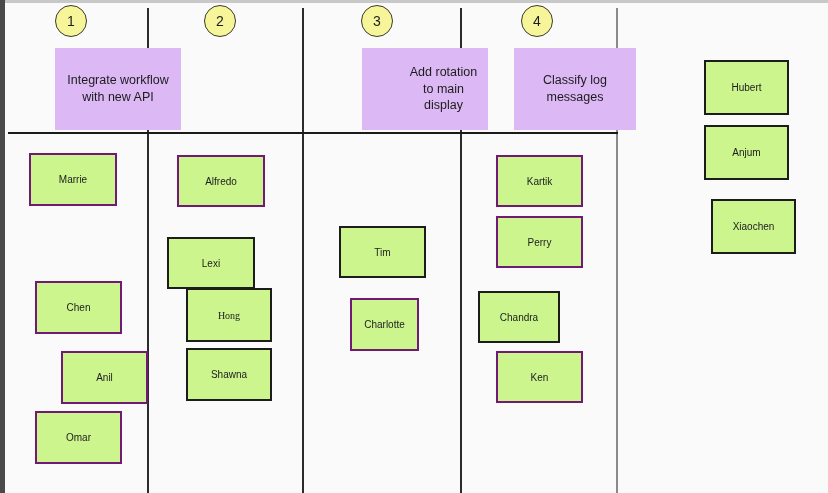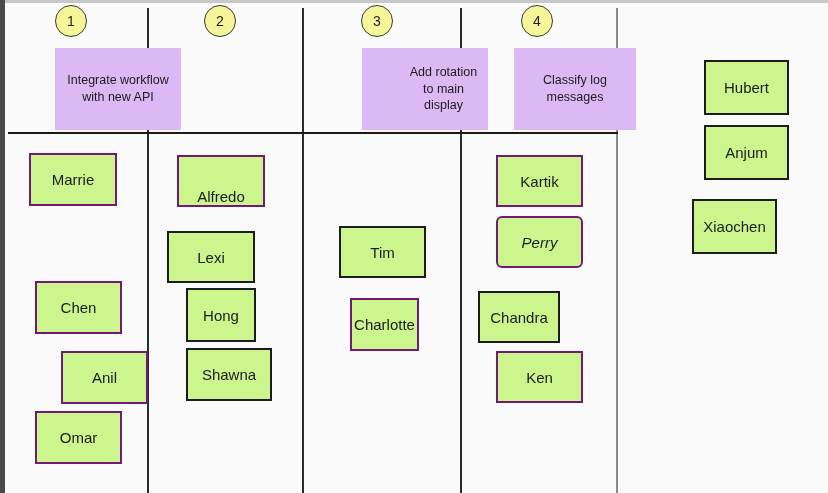--- a/index.html
+++ b/index.html
@@ -84,30 +84,28 @@
   }
   
   .person-card {
     position: absolute;
     background: #ccf58e;
     border: 2px solid #701a75;
     box-sizing: border-box;
     display: flex;
     align-items: center;
     justify-content: center;
-    font-size: 15px;
+    font-size: 10px;
     color: #1c1c1c;
     font-family: "Liberation Sans", sans-serif;
   }
   .person-card.dark-border {
     border-color: #1c1c1c;
   }
   .person-card.italic {
-    font-style: italic;
-    border-radius: 6px;
   }
 </style>
 </head>
 <body>
 
 <div id="board">
 
   <div class="top-strip"></div>
   <div class="edge-strip"></div>
 
@@ -147,27 +145,27 @@
   <div class="person-card" style="left:35px; top:281px; width:87px; height:53px;">
     <span>Chen</span>
   </div>
   <div class="person-card" style="left:24px; top:351px; width:87px; height:53px;margin-left:37px;">
     <span>Anil</span>
   </div>
   <div class="person-card" style="left:35px; top:411px; width:87px; height:53px;">
     <span>Omar</span>
   </div>
 
-  <div class="person-card" style="left:177px; top:155px; width:88px; height:52px;align-items:flex-end;">
+  <div class="person-card" style="left:177px; top:155px; width:88px; height:52px;">
     <span>Alfredo</span>
   </div>
-  <div class="person-card dark-border" style="left:167px; top:231px; width:88px; height:52px;">
+  <div class="person-card dark-border" style="left:167px; top:237px; width:88px; height:52px;">
     <span>Lexi</span>
   </div>
-  <div class="person-card dark-border" style="left:186px; top:288px; width:70px; height:54px;">
+  <div class="person-card dark-border" style="left:186px; top:288px; width:86px; height:54px;font-family:Liberation Serif, serif;">
     <span>Hong</span>
   </div>
   <div class="person-card dark-border" style="left:186px; top:348px; width:86px; height:53px;">
     <span>Shawna</span>
   </div>
 
   <div class="person-card dark-border" style="left:339px; top:226px; width:87px; height:52px;">
     <span>Tim</span>
   </div>
   <div class="person-card" style="left:350px; top:298px; width:69px; height:53px;">
@@ -186,17 +184,17 @@
   <div class="person-card" style="left:496px; top:351px; width:87px; height:52px;">
     <span>Ken</span>
   </div>
 
   <div class="person-card dark-border" style="left:704px; top:60px; width:85px; height:55px;">
     <span>Hubert</span>
   </div>
   <div class="person-card dark-border" style="left:704px; top:125px; width:85px; height:55px;">
     <span>Anjum</span>
   </div>
-  <div class="person-card dark-border" style="left:692px; top:199px; width:85px; height:55px;">
+  <div class="person-card dark-border" style="left:711px; top:199px; width:85px; height:55px;">
     <span>Xiaochen</span>
   </div>
 
 </div>
 
 </body></html>

